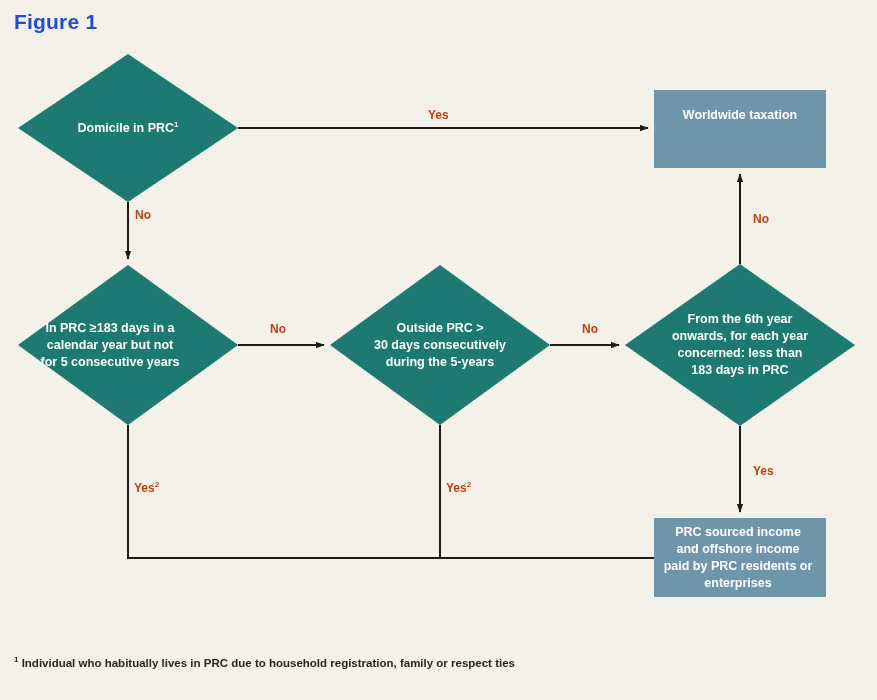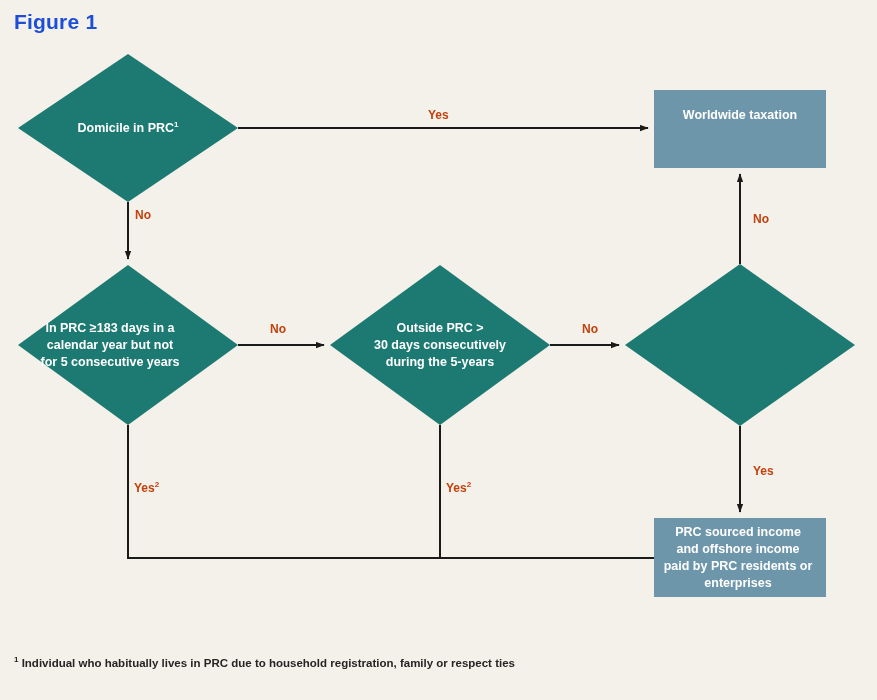--- a/index.html
+++ b/index.html
@@ -138,20 +138,26 @@
 calendar year but not
 for 5 consecutive years</span>
   </div>
 
   <div class="node-label" style="left:338px; top:312px; width:204px; height:66px;">
     <span>Outside PRC &gt;
 30 days consecutively
 during the 5-years</span>
   </div>
 
+  <div class="node-label" style="left:638px; top:304px; width:204px; height:82px;">
+    <span>From the 6th year
+onwards, for each year
+concerned: less than
+183 days in PRC</span>
+  </div>
 
   <div class="node-label" style="left:654px; top:518px; width:168px; height:79px;">
     <span>PRC sourced income
 and offshore income
 paid by PRC residents or
 enterprises</span>
   </div>
 
   <div class="edge-label" style="left:428px; top:108px;">
     <span>Yes</span><sup></sup>

